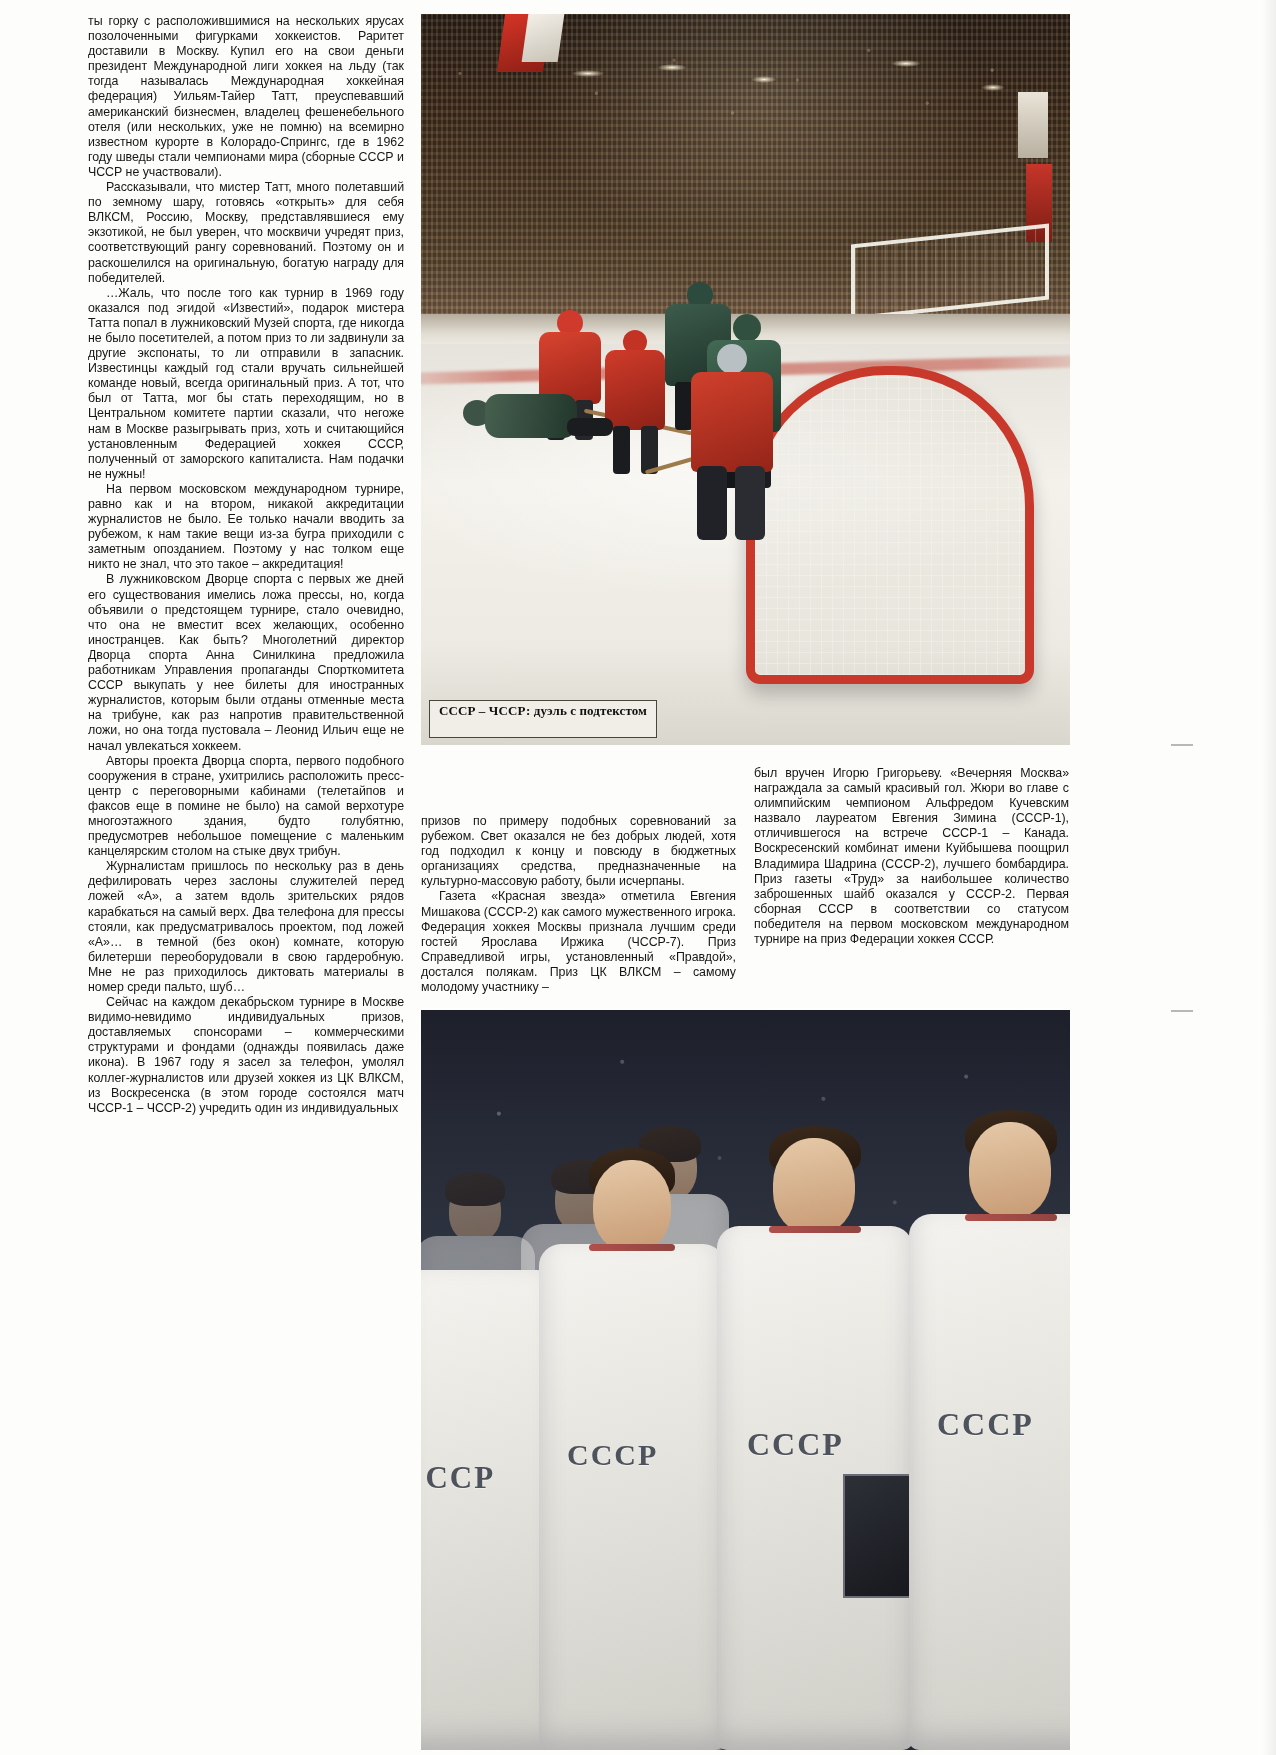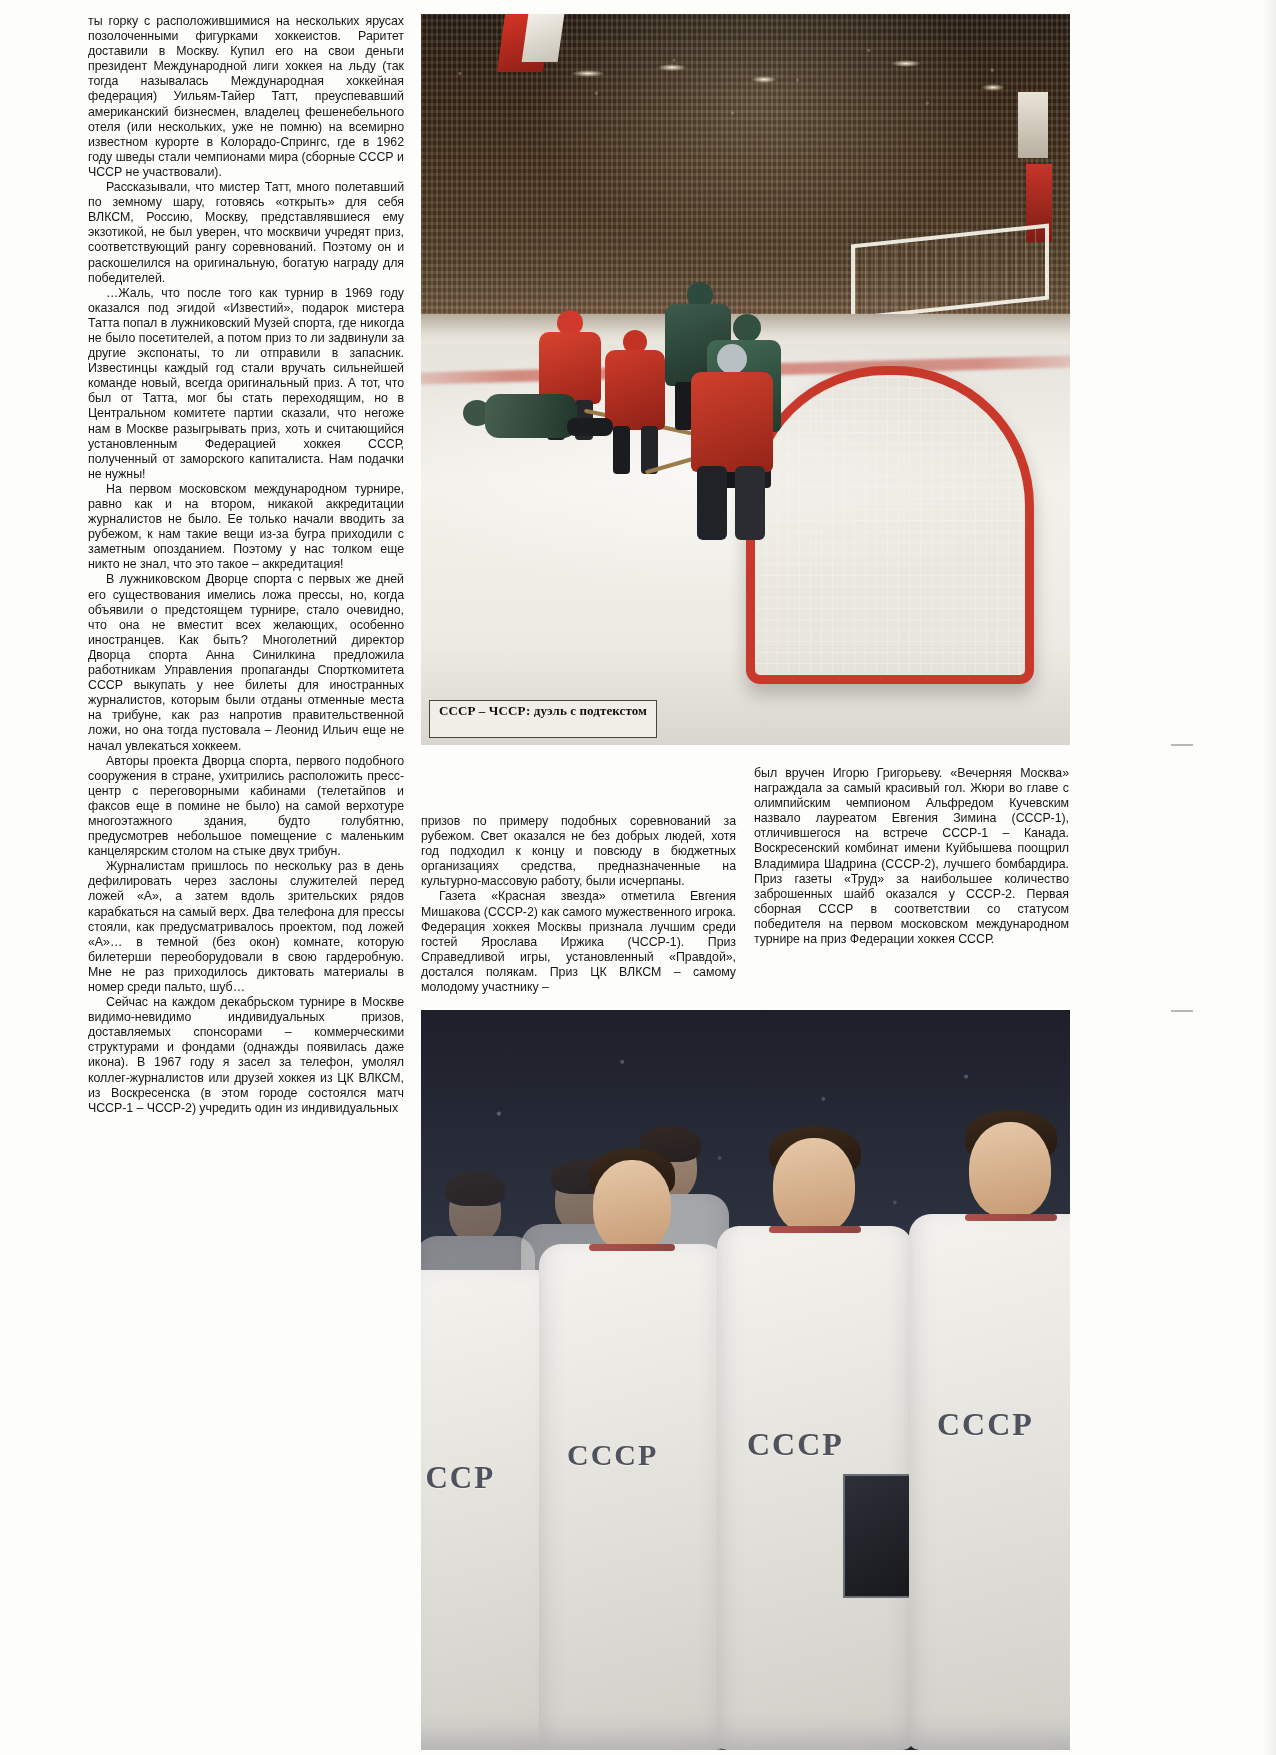--- a/index.html
+++ b/index.html
@@ -316,21 +316,21 @@
       <div class="pl-head" style="left:0; top:14px; width:28px; height:26px; background:#3d5346;"></div>
       <div class="pl-body" style="left:22px; top:8px; width:92px; height:44px; background:linear-gradient(100deg,#46604f,#22362b); border-radius:14px;"></div>
       <div class="pl-leg" style="left:104px; top:32px; width:46px; height:18px; background:#1a1c20; border-radius:8px;"></div>
     </div>
 
     <div class="caption">СССР – ЧССР: дуэль с подтекстом</div>
   </div>
 
   <div class="col" id="mid-column-lower">
     <p class="noindent">призов по примеру подобных соревнований за рубежом. Свет оказался не без добрых людей, хотя год подходил к концу и повсюду в бюджетных организациях средства, предназначенные на культурно-массовую работу, были исчерпаны.</p>
-    <p>Газета «Красная звезда» отметила Евгения Мишакова (СССР-2) как самого мужественного игрока. Федерация хоккея Москвы признала лучшим среди гостей Ярослава Иржика (ЧССР-1). Приз Справедливой игры, установленный «Правдой», достался полякам. Приз ЦК ВЛКСМ – самому молодому участнику –</p>
+    <p>Газета «Красная звезда» отметила Евгения Мишакова (СССР-2) как самого мужественного игрока. Федерация хоккея Москвы признала лучшим среди гостей Ярослава Иржика (ЧССР-7). Приз Справедливой игры, установленный «Правдой», достался полякам. Приз ЦК ВЛКСМ – самому молодому участнику –</p>
   </div>
 
   <div class="col" id="right-column-lower">
     <p class="noindent">был вручен Игорю Григорьеву. «Вечерняя Москва» награждала за самый красивый гол. Жюри во главе с олимпийским чемпионом Альфредом Кучевским назвало лауреатом Евгения Зимина (СССР-1), отличившегося на встрече СССР-1 – Канада. Воскресенский комбинат имени Куйбышева поощрил Владимира Шадрина (СССР-2), лучшего бомбардира. Приз газеты «Труд» за наибольшее количество заброшенных шайб оказался у СССР-2. Первая сборная СССР в соответствии со статусом победителя на первом московском международном турнире на приз Федерации хоккея СССР.</p>
   </div>
 
   <div class="photo" id="photo-team">
     <div class="sparkle"></div>
 
     <div class="teammate" style="left:-6px; top:160px; width:120px; height:580px; opacity:.45;">

